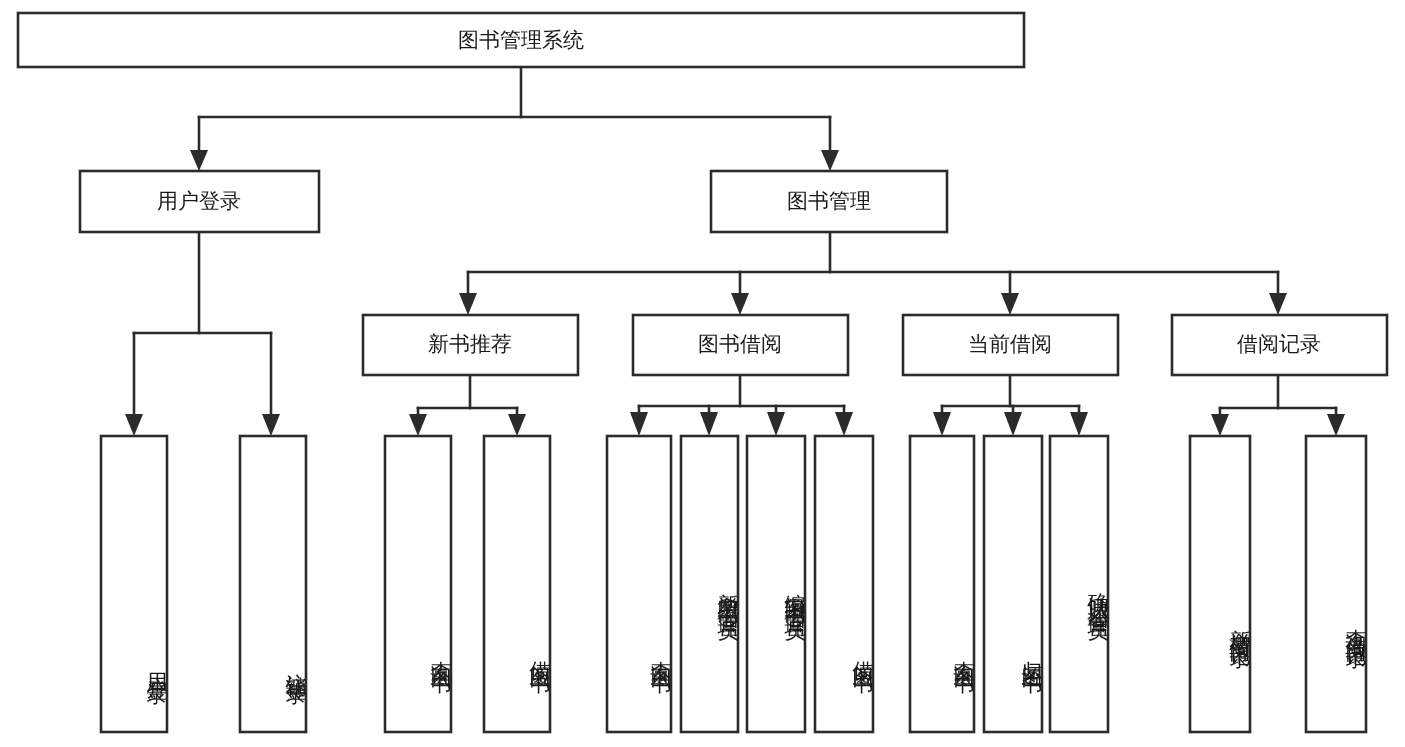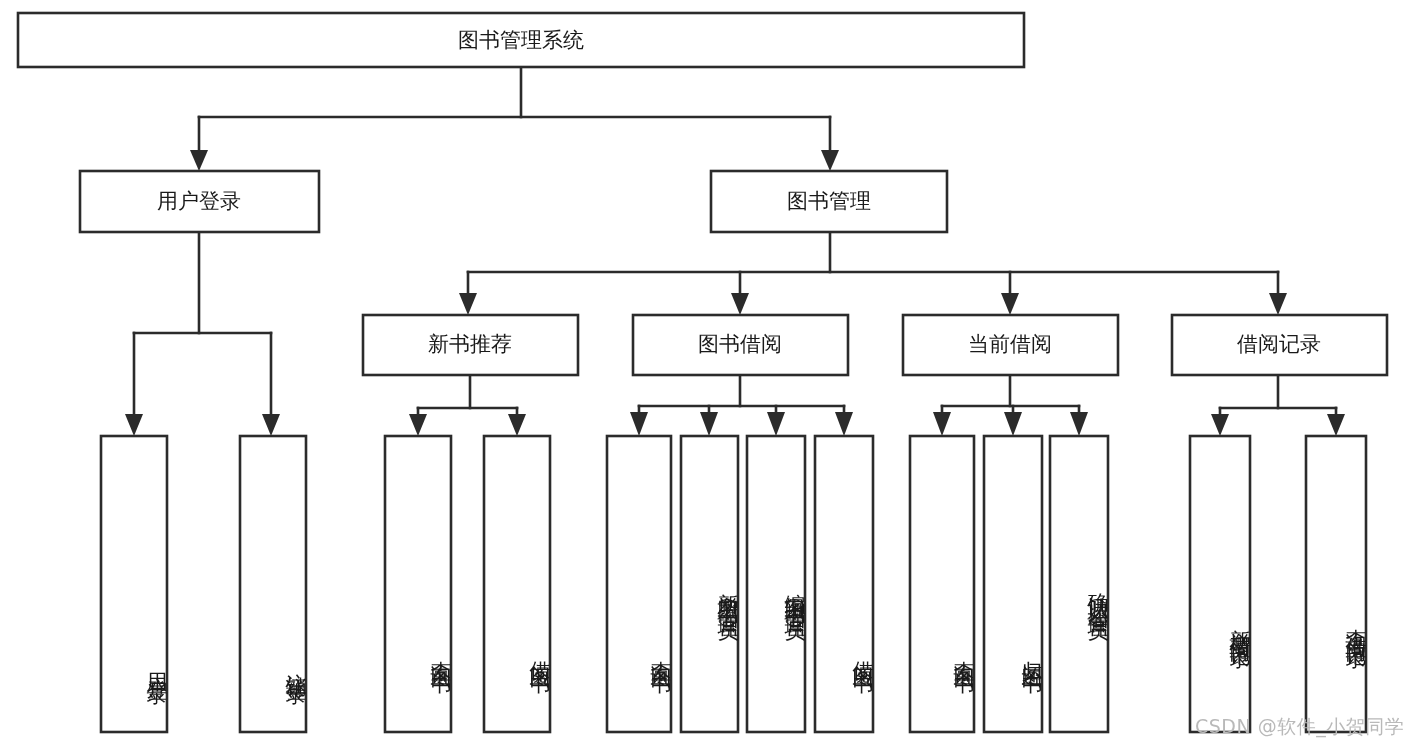--- a/index.html
+++ b/index.html
@@ -198,15 +198,14 @@
   <div class="leaf-label" style="left:910px; top:436px; width:64px; height:296px; padding-top:68px;">查询图书</div>
 
   <div class="leaf-label" style="left:984px; top:436px; width:58px; height:296px; padding-top:68px;">归还图书</div>
 
   <div class="leaf-label" style="left:1050px; top:436px; width:58px; height:296px; padding-top:10px;">确认归还（管理员）</div>
 
   <div class="leaf-label" style="left:1190px; top:436px; width:60px; height:296px; padding-top:40px;">新增借阅记录</div>
 
   <div class="leaf-label" style="left:1306px; top:436px; width:60px; height:296px; padding-top:40px;">查询借阅记录</div>
 
-  <div class="watermark" style="left:1195px; top:714px;">CSDN @软件_小贺同学</div>
 
 </div>
 
 </body></html>

